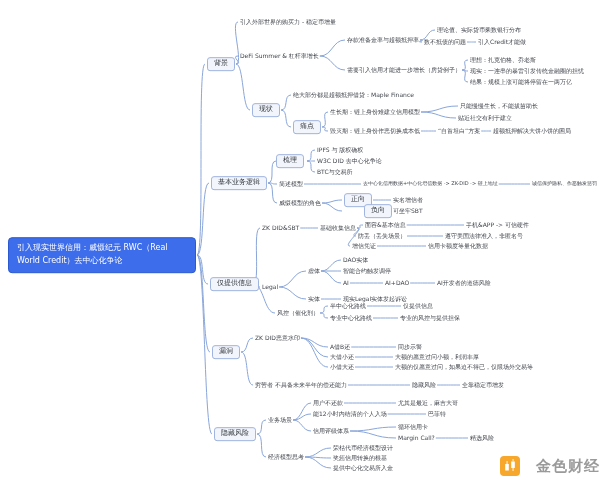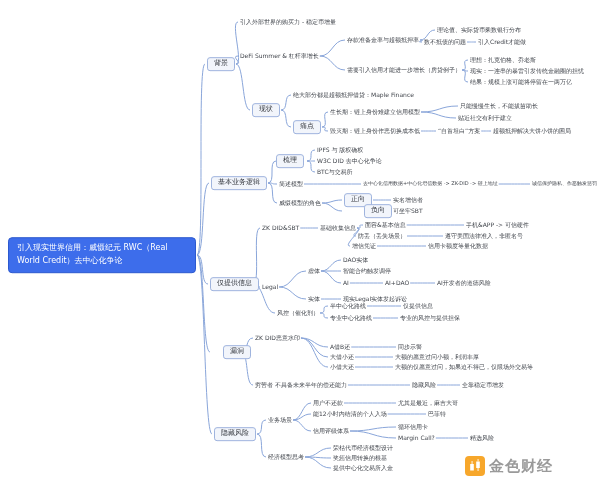--- a/index.html
+++ b/index.html
@@ -10,21 +10,21 @@
   #edges path{fill:none;stroke:#8aa6da;stroke-width:1;}
   .leaf{position:absolute;transform:translateY(-50%);white-space:nowrap;
         font-size:6px;color:#41454c;line-height:1.1;}
   .s5{font-size:5px;}
   .box{position:absolute;transform:translateY(-50%);white-space:nowrap;
        font-size:7px;color:#34383f;background:#f2f5fb;border:1px solid #9fb4de;
        border-radius:3px;padding:2px 6px;line-height:1.1;}
   .root{position:absolute;transform:translateY(-50%);width:170px;
         font-size:8px;line-height:1.6;color:#ffffff;background:#3d6deb;
         border:1px solid #2c59cf;border-radius:4px;padding:4px 8px;}
-  .brand{position:absolute;left:465px;top:456px;display:flex;align-items:flex-end;gap:4px;}
+  .brand{position:absolute;left:500px;top:456px;display:flex;align-items:flex-end;gap:16px;}
   .brand-text{font-size:15px;font-weight:bold;color:#9a9a9a;letter-spacing:1px;}
 </style>
 </head>
 <body>
 
 <div id="map">
   <svg id="edges" width="600" height="492">
       <path d="M197,255 C205,255 197,64 205,64"></path>
       <path d="M197,255 C205,255 201,183 209,183"></path>
       <path d="M197,255 C205,255 200,284 208,284"></path>
@@ -106,21 +106,21 @@
       <path d="M305,457 C318,457 318,448 331,448"></path>
       <path d="M305,457 C318,457 318,458 331,458"></path>
       <path d="M305,457 C318,457 318,468 331,468"></path>
     </svg>
 
   <div class="root" id="root" style="left:8px;top:255px">引入现实世界信用：威慑纪元 RWC（Real World Credit）去中心化争论</div>
 
   <div class="box" id="b1" style="left:207px;top:64px">背景</div>
   <div class="box" id="b2" style="left:211px;top:183px">基本业务逻辑</div>
   <div class="box" id="b3" style="left:210px;top:284px">仅提供信息</div>
-  <div class="box" id="b4" style="left:223px;top:352px">漏洞</div>
+  <div class="box" id="b4" style="left:212px;top:352px">漏洞</div>
   <div class="box" id="b5" style="left:214px;top:434px">隐藏风险</div>
 
   <div class="leaf" id="n1" style="left:240px;top:22px">引入外部世界的购买力 - 稳定币增量</div>
   <div class="leaf" id="n2" style="left:240px;top:56px">DeFi Summer &amp; 杠杆率增长</div>
   <div class="leaf" id="n3" style="left:347px;top:40px">存款准备金率与超额抵押率</div>
   <div class="leaf" id="n4" style="left:437px;top:30px">理论值、实际货币乘数银行分布</div>
   <div class="leaf" id="n5" style="left:424px;top:42px">数不抵债的问题</div>
   <div class="leaf" id="n6" style="left:478px;top:42px">引入Credit才能做</div>
   <div class="leaf" id="n7" style="left:347px;top:70px">需要引入信用才能进一步增长（房贷例子）</div>
   <div class="leaf" id="n8" style="left:470px;top:60px">理想：扎克伯格、乔老斯</div>

